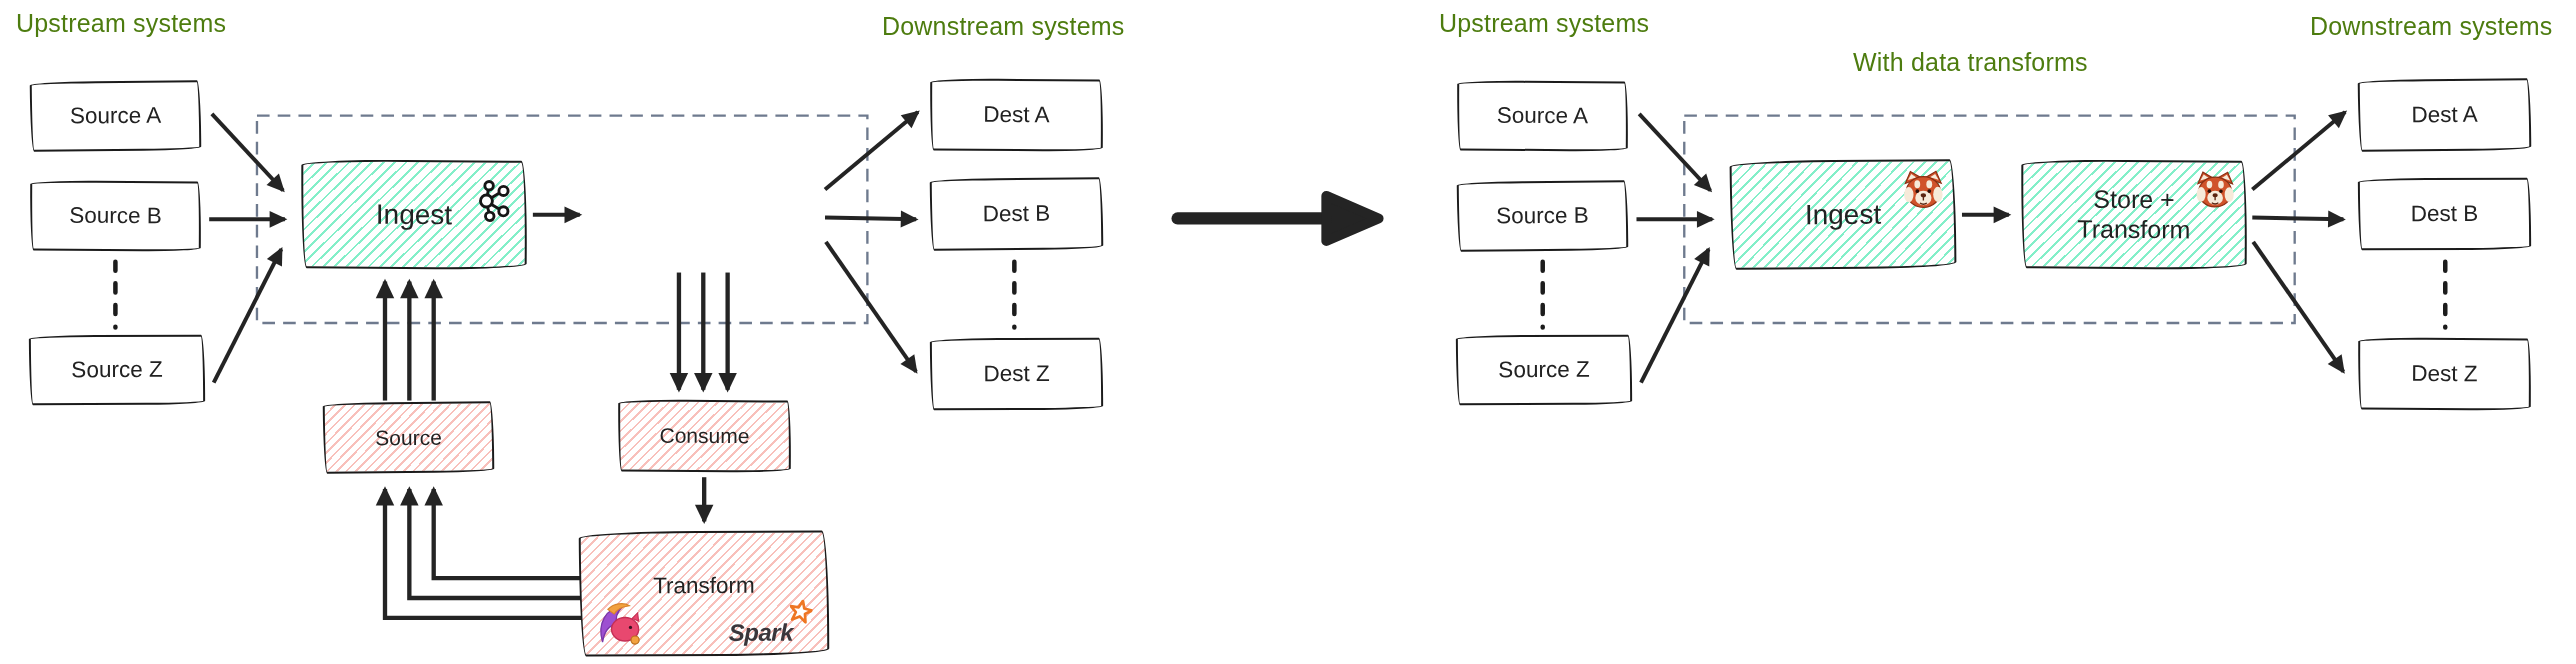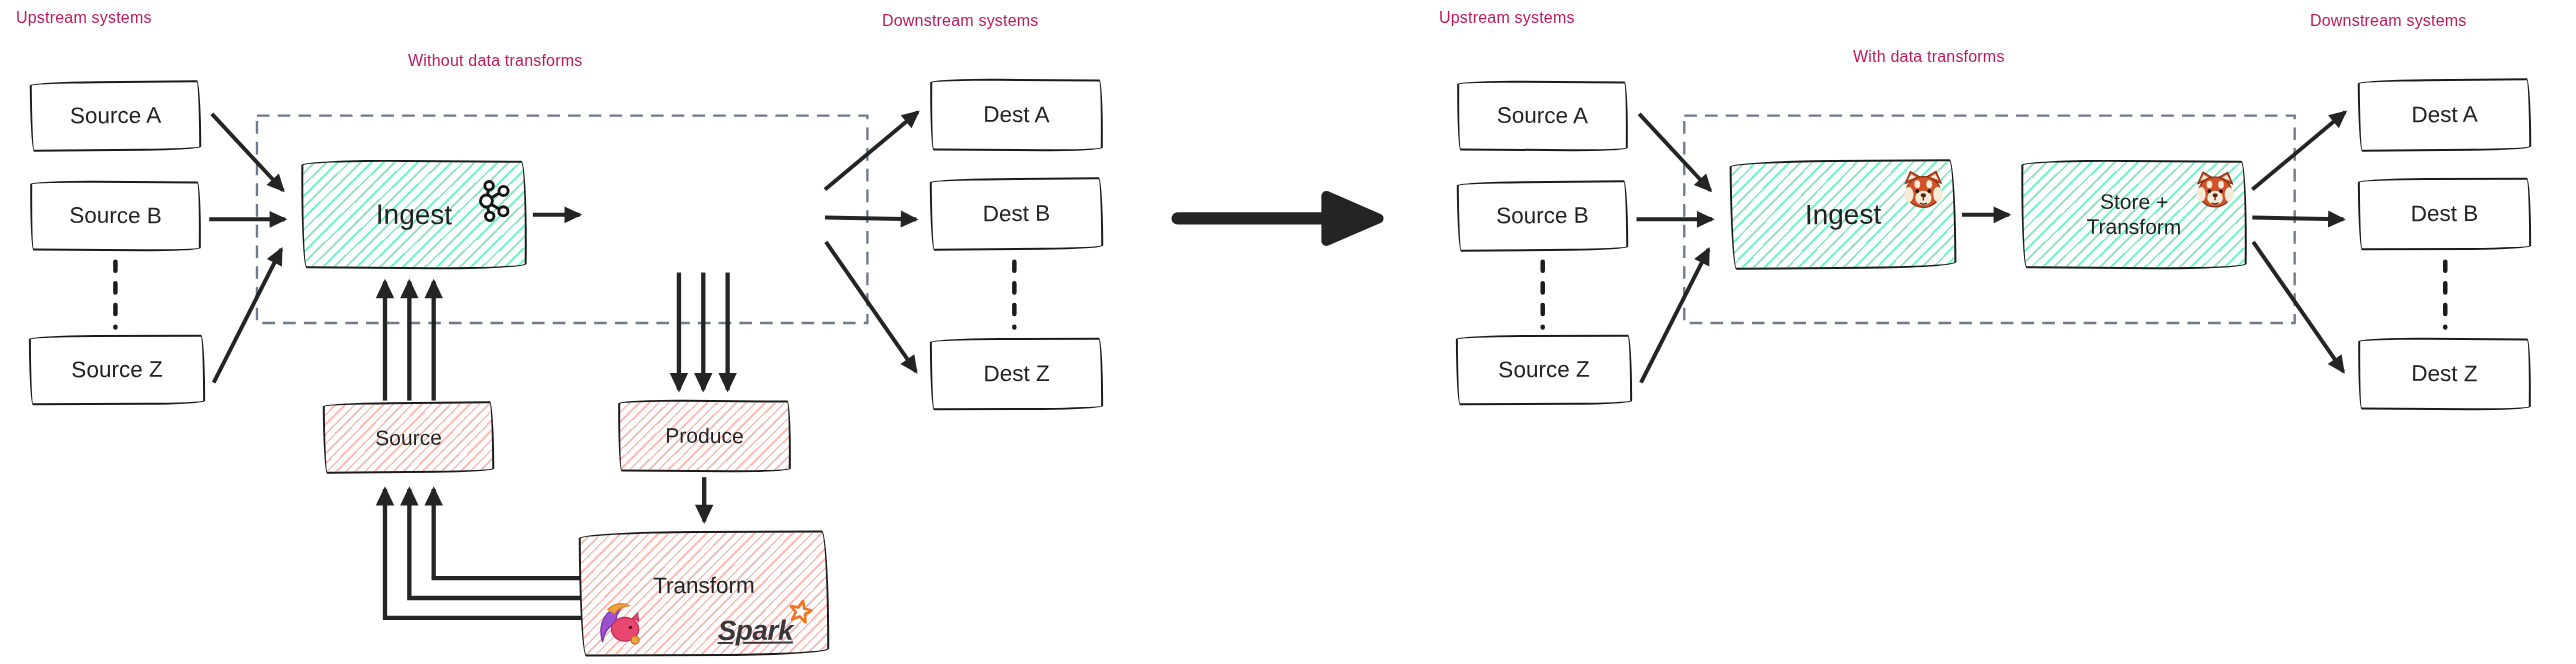--- a/index.html
+++ b/index.html
@@ -1,42 +1,42 @@
 <!DOCTYPE html>
 <html style="font-size:14.4px"><head>
 <meta charset="utf-8">
 <style>
   html,body{margin:0;padding:0;background:#ffffff;}
   #canvas{
     position:relative;width:2576px;height:665px;background:#ffffff;overflow:hidden;
     font-family:"Liberation Sans",sans-serif;color:#1f1f1f;
   }
-  .title{position:absolute;font-size:16px;font-weight:400;color:#be185d;white-space:nowrap;letter-spacing:0.2px;}
+  .title{position:absolute;font-size:25px;font-weight:400;color:#4d7c0f;white-space:nowrap;letter-spacing:0.2px;}
   .box{
     position:absolute;display:flex;align-items:center;justify-content:center;
     background-color:#ffffff;border:2.7px solid #1b1b1b;
     border-radius:230px 13.5px 203px 13.5px / 13.5px 203px 13.5px 230px;
     font-size:22.5px;color:#222;box-sizing:border-box;
   }
   .rot-a{transform:rotate(-0.45deg);} .rot-b{transform:rotate(0.4deg);} .rot-c{transform:rotate(-0.25deg);}
   .gbox{
     background-image:repeating-linear-gradient(135deg, rgba(125,238,198,0.95) 0 2px, rgba(125,238,198,0) 2px 8px);
     font-size:28px;border-width:2.9px;
   }
   .pbox{
     background-image:repeating-linear-gradient(135deg, rgba(247,181,175,0.85) 0 1.8px, rgba(247,181,175,0) 1.8px 6.8px);
     font-size:21px;border-width:2.4px;
   }
   .corner-icon{position:absolute;top:16px;right:14.4px;line-height:0;}
   .panda-pos{top:8px;right:10px;}
-  .two-line{display:flex;flex-direction:column;align-items:center;justify-content:center;line-height:1.18;font-size:21px;}
+  .two-line{display:flex;flex-direction:column;align-items:center;justify-content:center;line-height:1.18;font-size:25px;}
   .transform-box{align-items:flex-start;padding-top:40px;font-size:22.5px;}
   .flink-pos{position:absolute;left:14.4px;bottom:7.2px;line-height:0;}
   .spark-pos{position:absolute;right:14.4px;bottom:10.8px;display:flex;align-items:flex-end;line-height:0;}
-  .spark-word{font-style:italic;font-weight:700;font-size:28px;color:#3a363b;letter-spacing:-0.5px;line-height:.9;text-decoration:underline;}
+  .spark-word{font-style:italic;font-weight:700;font-size:24px;color:#3a363b;letter-spacing:-0.5px;line-height:.9;}
   .spark-star{margin-left:-3.6px;margin-bottom:20px;transform:rotate(12deg);}
   svg.overlay{position:absolute;left:0;top:0;pointer-events:none;}
 </style>
 </head>
 <body>
 
 <div id="canvas">
 
   <svg class="overlay" width="2576" height="665" viewBox="0 0 2857 737">
     <defs>
@@ -91,21 +91,20 @@
       <line x1="1815" y1="243" x2="1899" y2="243"></line>
       <line x1="1820" y1="424" x2="1895" y2="276"></line>
       <line x1="2176" y1="238" x2="2228" y2="238"></line>
       <line x1="2498" y1="210" x2="2601" y2="124"></line>
       <line x1="2498" y1="241" x2="2599" y2="243"></line>
       <line x1="2499" y1="268" x2="2599" y2="412"></line>
     </g>
   </svg>
 
   <div class="title" style="left:16px;top:9px;">Upstream systems</div>
-  <div class="title" style="left:408px;top:52px;">Without data transforms</div>
   <div class="title" style="left:882px;top:11.7px;">Downstream systems</div>
 
   <div class="box rot-a" style="left:30px;top:81px;width:171px;height:70px;">
     <span>Source A</span>
   </div>
   <div class="box rot-b" style="left:30px;top:181px;width:171px;height:70px;">
     <span>Source B</span>
   </div>
   <div class="box rot-c" style="left:29px;top:335px;width:176px;height:70px;">
     <span>Source Z</span>
@@ -138,21 +137,21 @@
     <span>Dest B</span>
   </div>
   <div class="box rot-c" style="left:930px;top:338px;width:173px;height:72px;">
     <span>Dest Z</span>
   </div>
 
   <div class="box pbox rot-a" style="left:323px;top:402px;width:171px;height:71px;">
     <span>Source</span>
   </div>
   <div class="box pbox rot-b" style="left:618px;top:400px;width:173px;height:72px;">
-    <span>Produce</span>
+    <span>Consume</span>
   </div>
 
   <div class="box pbox transform-box rot-c" style="left:579px;top:531px;width:250px;height:125px;">
     <span>Transform</span>
     <span class="flink-pos">
       <svg width="49" height="47" viewBox="0 0 54 52">
         <path d="M8,46 C2,26 12,8 30,7 C24,13 22,20 24,27 C15,27 10,35 8,46 Z" fill="#9d4fd1" stroke="#7a36a8" stroke-width="1.5"></path>
         <path d="M14,10 C20,3 32,2 38,6 C30,7 24,10 21,15 Z" fill="#f2a13f" stroke="#d9842a" stroke-width="1.2"></path>
         <ellipse cx="33" cy="32" rx="15" ry="13" fill="#e8486f" stroke="#c42f55" stroke-width="1.5"></ellipse>
         <polygon points="41,20 47,14 48,23" fill="#e8486f" stroke="#c42f55" stroke-width="1.2"></polygon>

